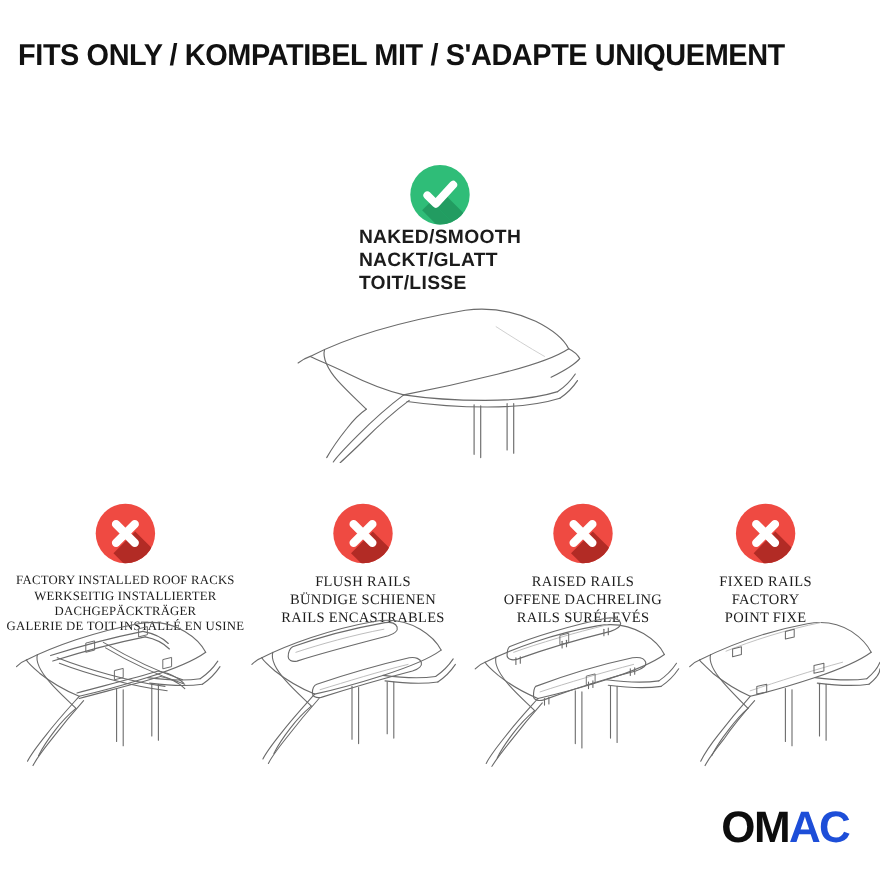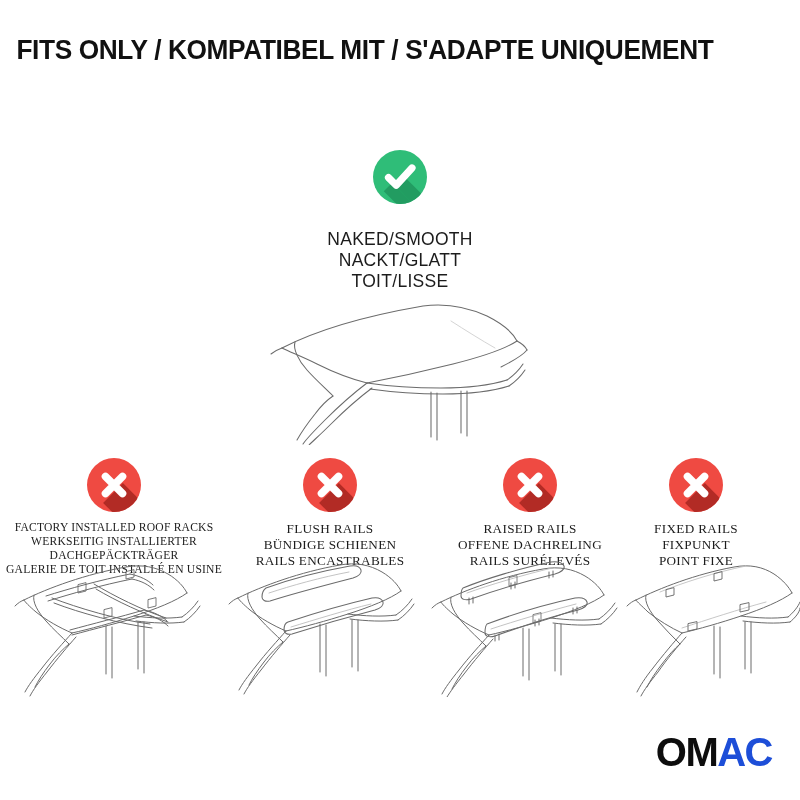--- a/index.html
+++ b/index.html
@@ -86,23 +86,23 @@
     width: 60px;
     height: 28px;
     background: #b22b25;
     transform: rotate(45deg);
     transform-origin: left center;
   }
 
   .badge svg { position: absolute; left: 0; top: 0; }
 
   .hero-labels {
-    margin-top: 25px;
-    text-align: center;
+    margin-top: 1px;
     line-height: 1.20;
+    font-weight: bold;
   }
   .hero-labels div {
     font-size: 17.5px;
     letter-spacing: 0.3px;
     color: #1c1c1c;
   }
 
   .hero-art {
     margin-top: 8px;
   }
@@ -291,21 +291,21 @@
 
   <div class="col col-3">
     <span class="badge badge-cross">
       <span class="shadow"></span>
       <svg width="54" height="54" viewBox="0 0 54 54">
         <path d="M18.5 18.5 L35.5 35.5 M35.5 18.5 L18.5 35.5" fill="none" stroke="#ffffff" stroke-width="7.6" stroke-linecap="round"></path>
       </svg>
     </span>
     <div class="col-labels">
       <div class="l-main">FIXED RAILS</div>
-      <div class="l-sub">FIXPUNKT</div>
+      <div class="l-sub">FACTORY</div>
       <div class="l-sub">POINT FIXE</div>
     </div>
   </div>
 </div>
 
 <div class="art-row">
 
   <div class="art-cell art-0">
     <svg class="roof-svg" width="205" height="145" viewBox="0 0 205 145">
       <g fill="none" stroke="#6b6b6b" stroke-width="1.0" stroke-linecap="round" stroke-linejoin="round">

